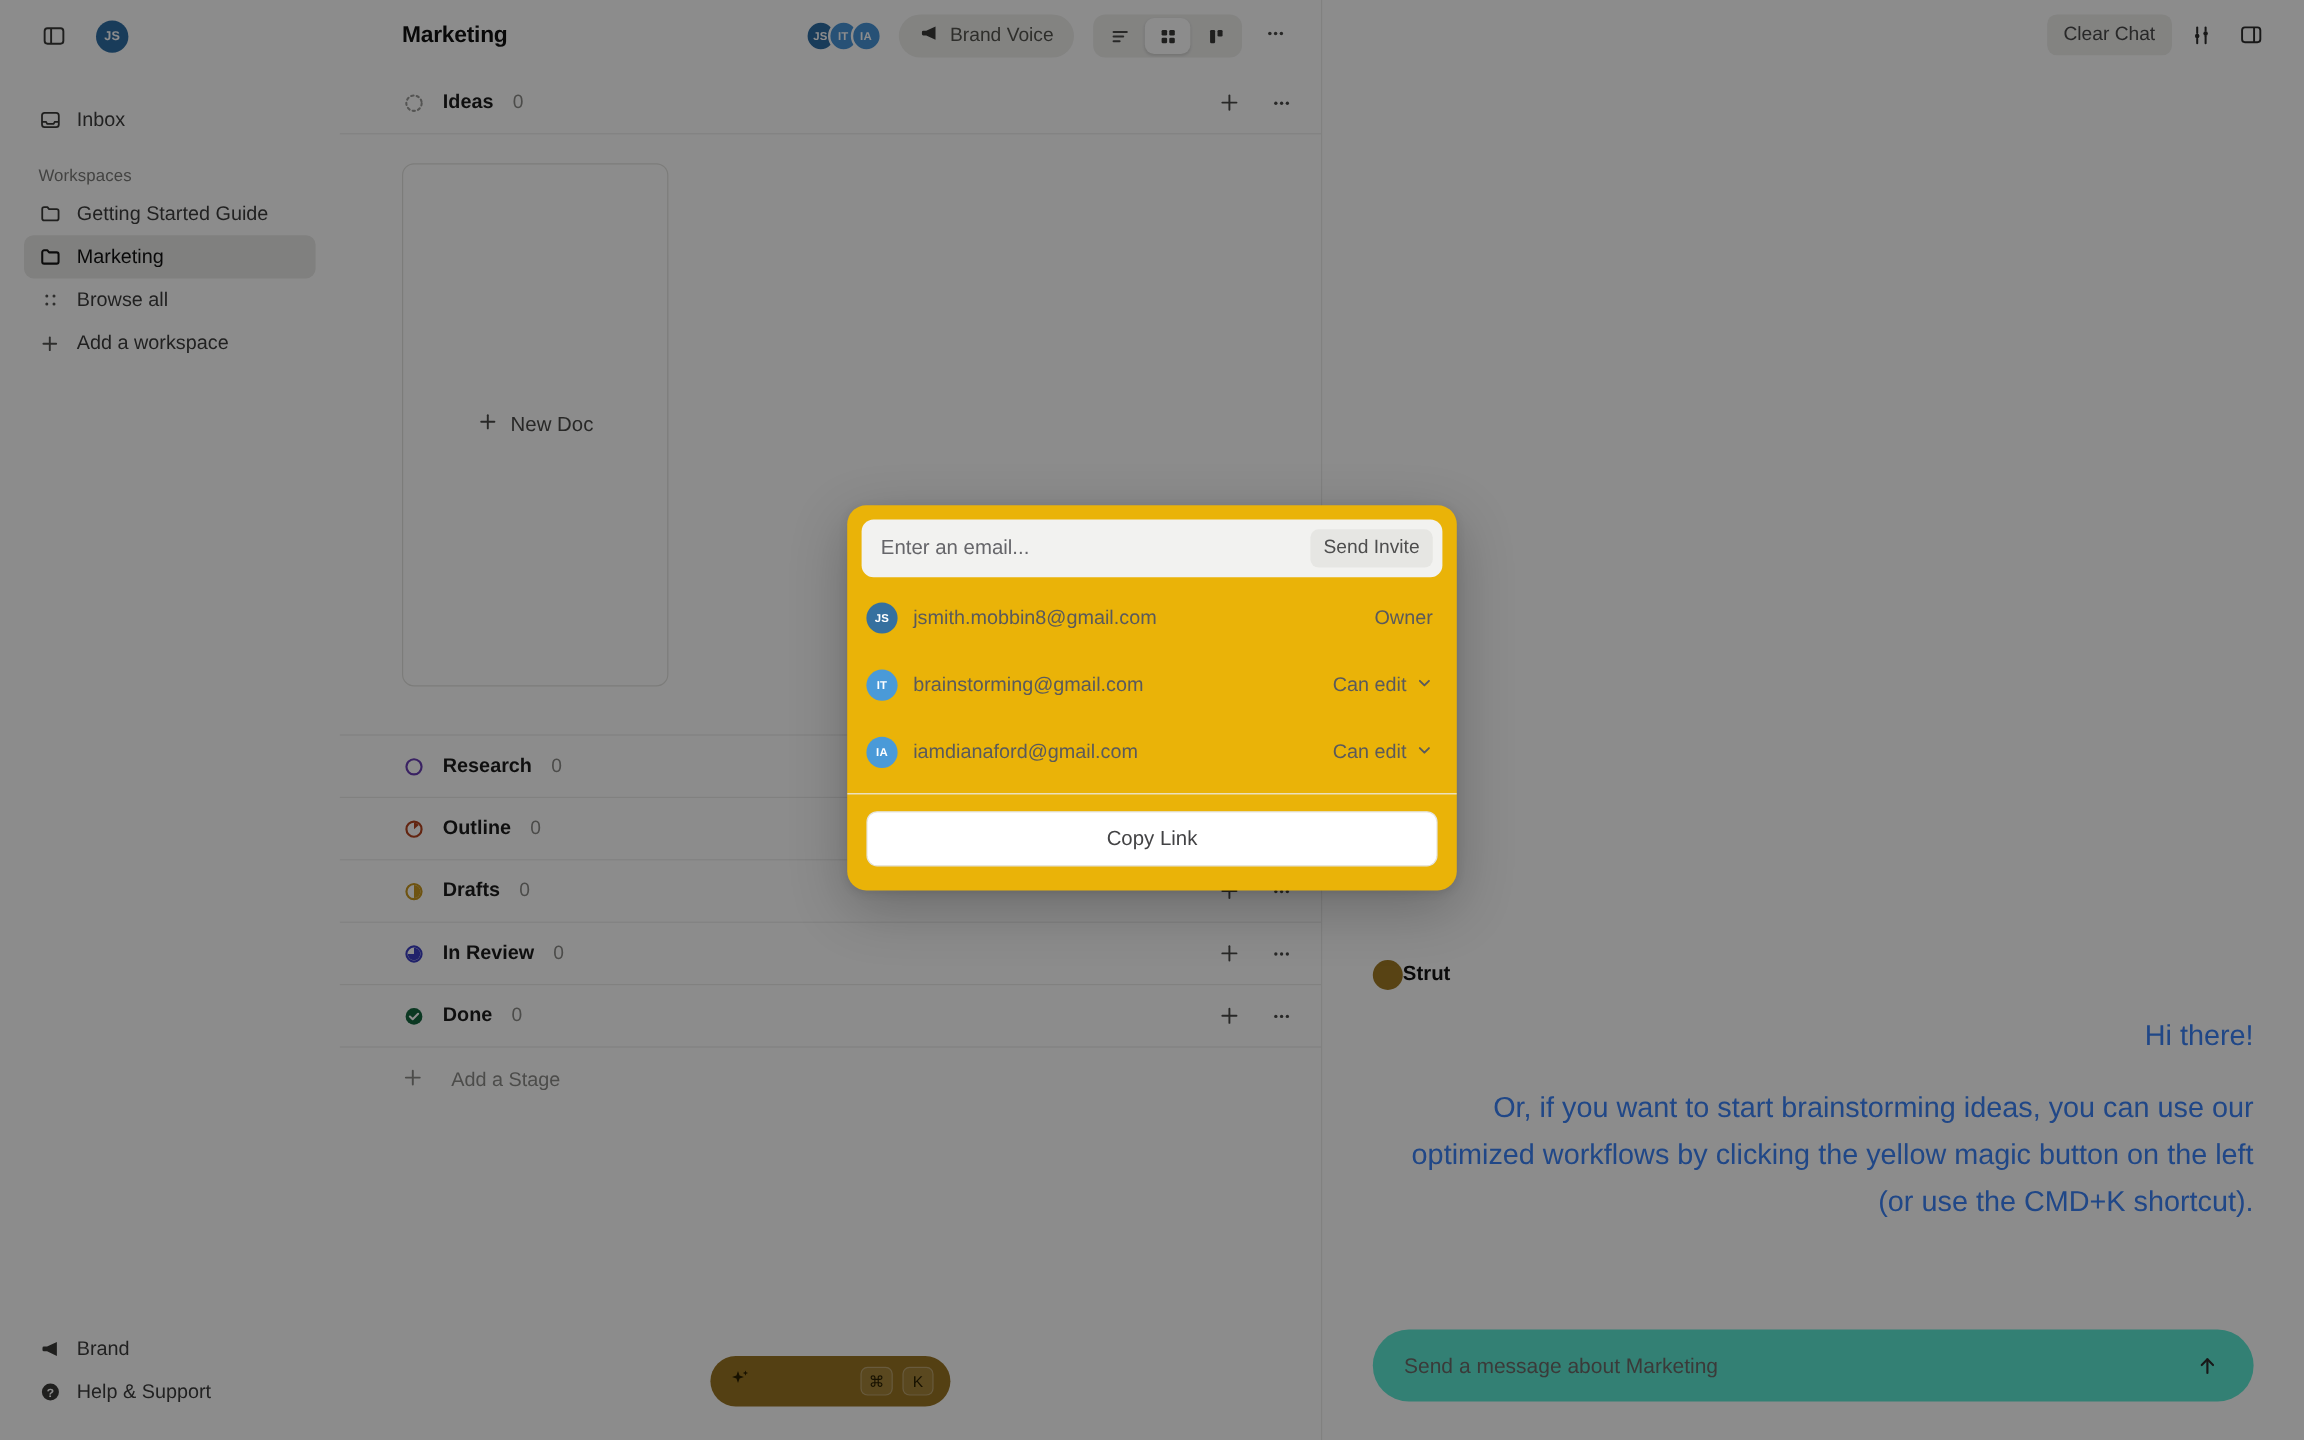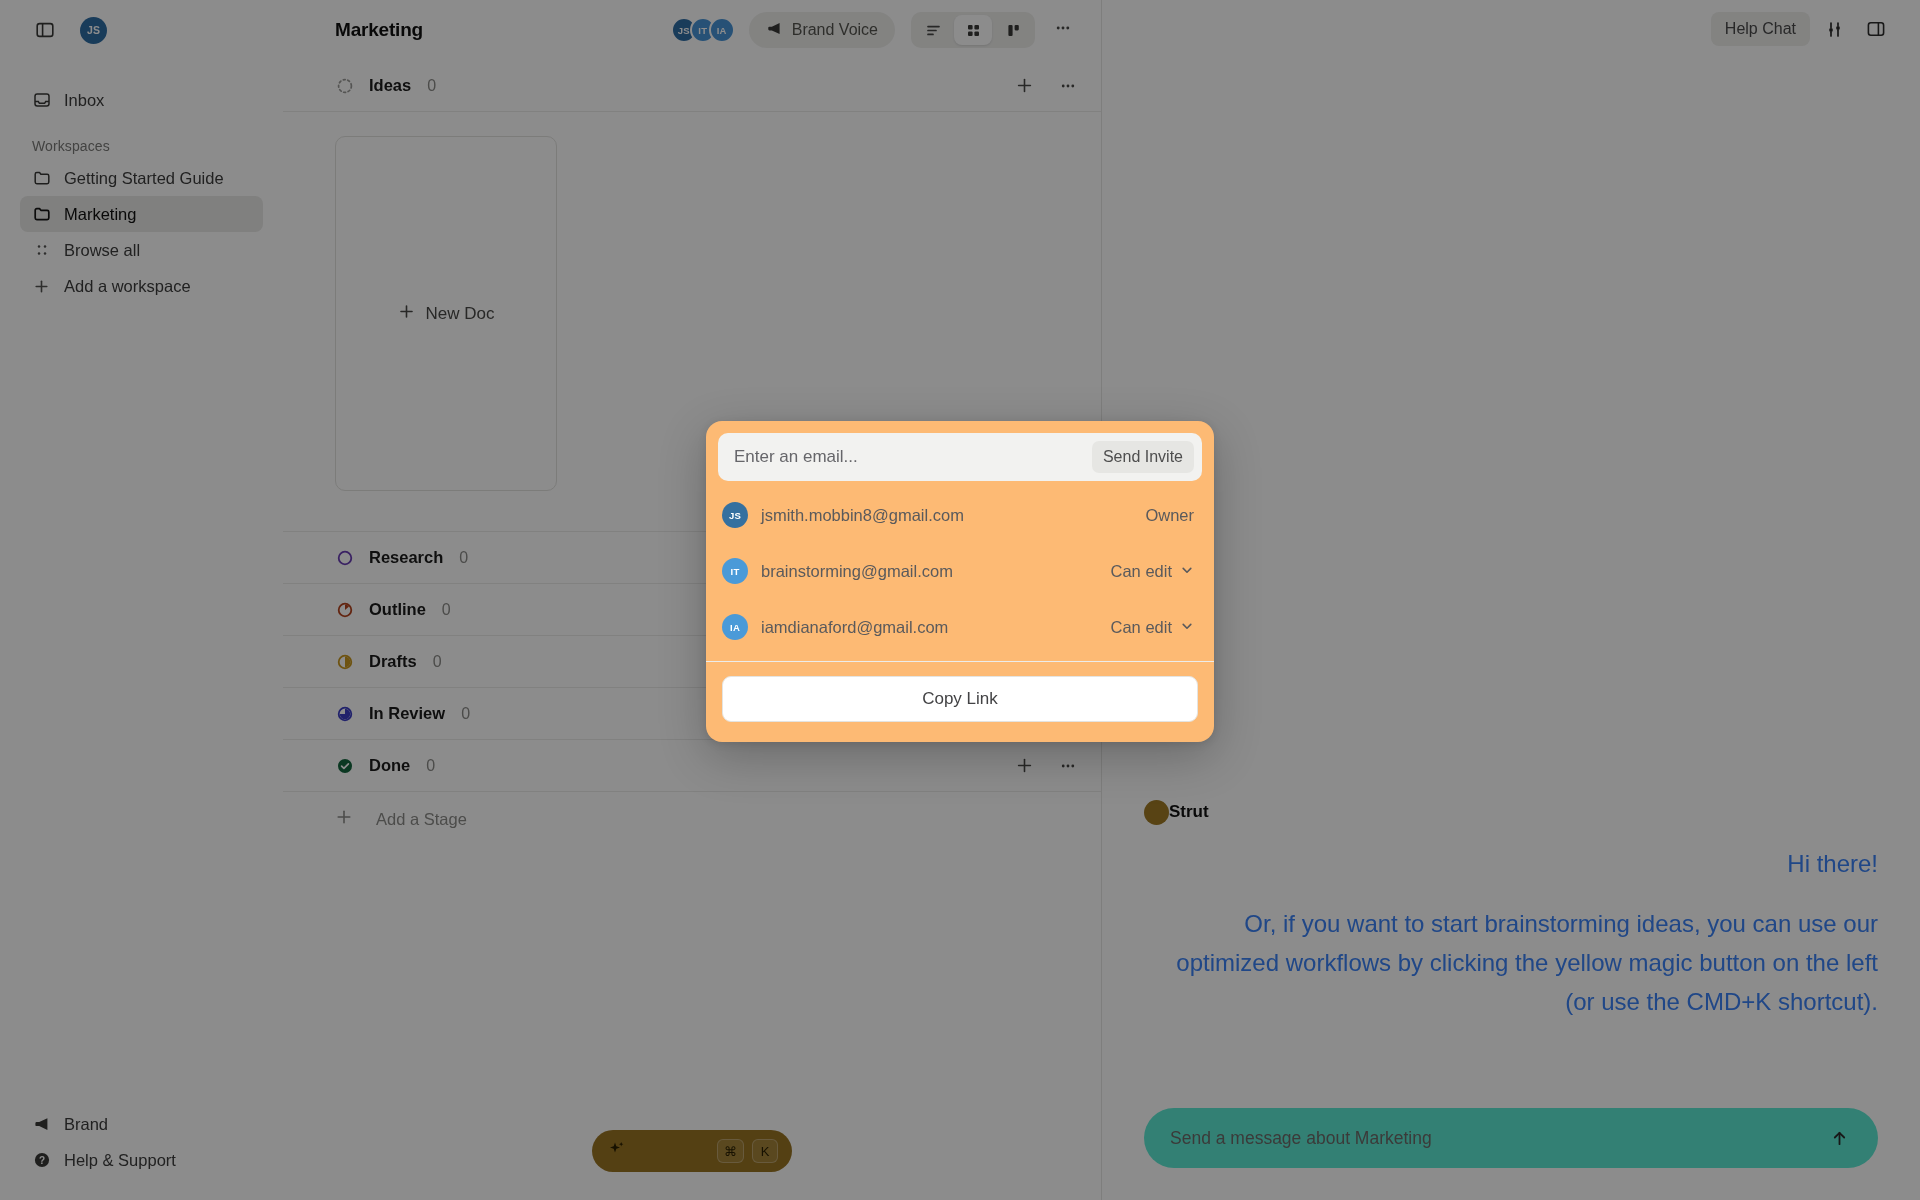--- a/index.html
+++ b/index.html
@@ -107,21 +107,21 @@
   .stage-name { font-size: 16.5px; font-weight: 600; color: #1c1c1c; }
   .stage-count { font-size: 16px; color: #8b8b88; margin-left: 16px; }
   .stage-actions { margin-left: auto; display: flex; align-items: center; gap: 22px; }
   .stage-act { width: 22px; height: 22px; display:flex; align-items:center; justify-content:center; cursor:pointer; color:#4a4a48;}
 
   .ideas-body {
     padding: 24px 0 40px 52px;
     border-bottom: 1px solid #ececea;
   }
   #new-doc-card {
-    width: 222px; height: 355px;
+    width: 222px; height: 436px;
     border: 1px solid #e2e2df; border-radius: 10px;
     display: flex; align-items: center; justify-content: center;
     cursor: pointer;
   }
   #new-doc-inner { display:flex; align-items:center; gap: 11px; font-size: 17px; color: #4a4a48; }
 
   .add-stage-row {
     display: flex; align-items: center; gap: 23px;
     height: 54px; padding: 0 22px 0 52px;
     color: #8b8b88; font-size: 16.5px; cursor: pointer;
@@ -172,21 +172,21 @@
     display: flex; align-items: center; padding: 0 22px 0 26px;
     cursor: text;
   }
   #chat-input-text { flex: 1 1 auto; font-size: 17.5px; color: #6b6b69; }
   #chat-send-btn { width: 34px; height: 34px; border-radius: 50%; display:flex; align-items:center; justify-content:center; cursor:pointer; }
 
   
   #share-modal {
     position: absolute; z-index: 60;
     left: 706px; top: 421px; width: 508px;
-    background: #fdba74; border-radius: 16px;
+    background: #eab308; border-radius: 16px;
     box-shadow: 0 14px 48px rgba(0,0,0,.24), 0 2px 8px rgba(0,0,0,.10);
     overflow: hidden;
   }
   #invite-row {
     margin: 12px 12px 6px 12px;
     height: 48px; border-radius: 10px; background: #f2f2f0;
     display: flex; align-items: center; padding: 0 8px 0 16px;
   }
   #invite-input { flex: 1 1 auto; font-size: 17px; color: #66666a; }
   #send-invite-btn {
@@ -550,21 +550,21 @@
       </span>
       <span id="magic-keys">
         <span class="kbd">⌘</span>
         <span class="kbd">K</span>
       </span>
     </div>
   </section>
 
   <section id="chat">
     <div id="chat-header">
-      <div id="clear-chat-btn">Help Chat</div>
+      <div id="clear-chat-btn">Clear Chat</div>
       <div class="chat-ico-btn">
         <svg width="19" height="19" viewBox="0 0 19 19" fill="none" stroke="#2d2d2d" stroke-width="1.7" stroke-linecap="round">
           <line x1="6" y1="3" x2="6" y2="7.6"></line>
             <line x1="6" y1="12.2" x2="6" y2="16"></line>
           <circle cx="6" cy="10" r="1.9" fill="#2d2d2d" stroke="none"></circle>
           <line x1="13" y1="3" x2="13" y2="5.6"></line>
             <line x1="13" y1="10.2" x2="13" y2="16"></line>
           <circle cx="13" cy="8" r="1.9" fill="#2d2d2d" stroke="none"></circle>
         </svg>
       </div>

